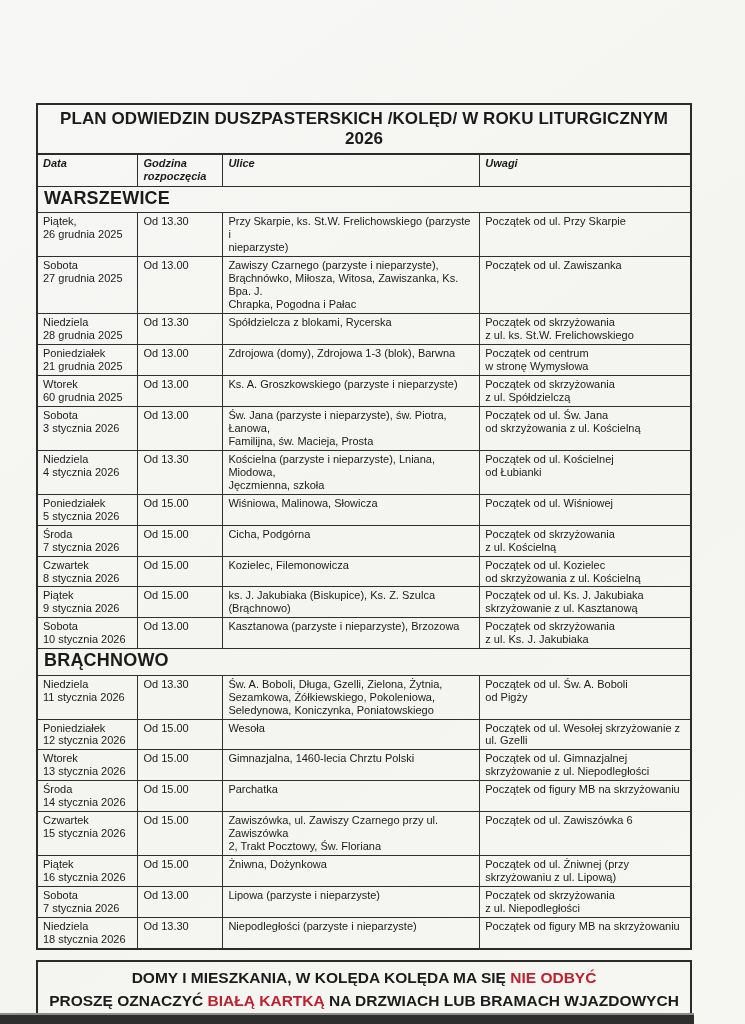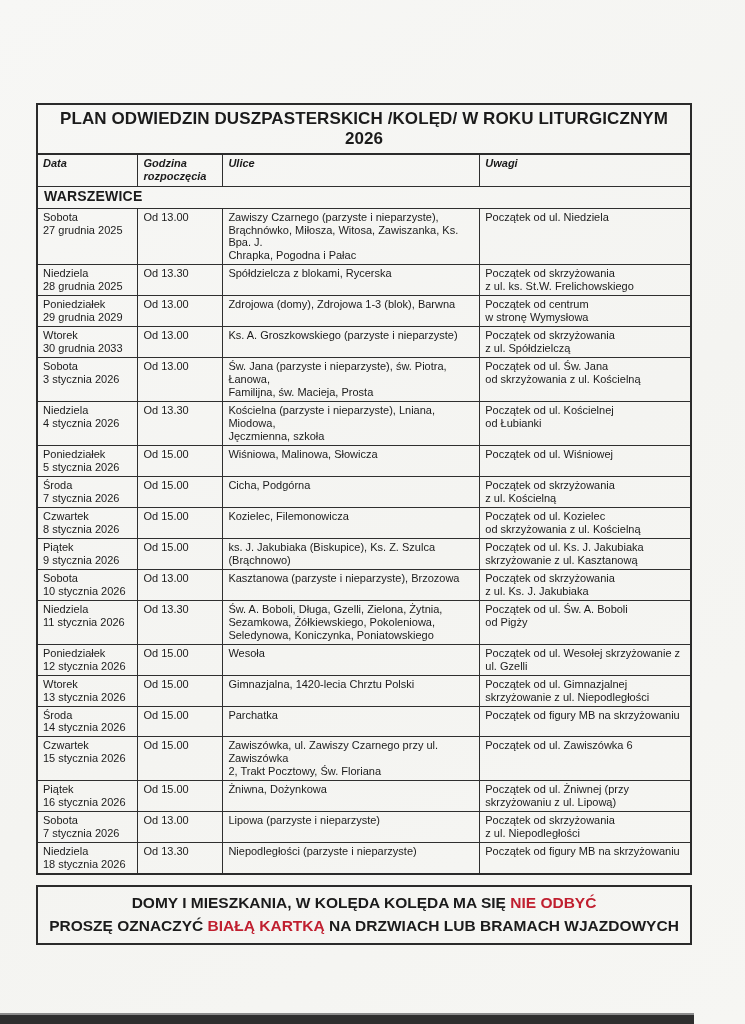--- a/index.html
+++ b/index.html
@@ -30,21 +30,21 @@
   tr.title-row th {
     font-size: 17px; font-weight: bold; text-align: center;
     padding: 4px 2px; letter-spacing: 0.1px;
     border-bottom: 2px solid #2b2b2b;
   }
   tr.cols-row th {
     font-style: italic; font-weight: bold; text-align: left;
     font-size: 11px; padding: 2px 5px 3px;
   }
   tr.section-row td {
-    font-size: 14px; font-weight: bold; padding: 1px 6px 3px;
+    font-size: 18px; font-weight: bold; padding: 1px 6px 3px;
     letter-spacing: 0.2px;
   }
   td.c-date div { white-space: nowrap; }
   td.c-streets, td.c-notes { white-space: pre-line; }
   td.c-time { white-space: nowrap; }
 
   .notice-box {
     margin-top: 10px;
     border: 2px solid #2b2b2b;
     padding: 5px 6px 6px;
@@ -87,53 +87,63 @@
           <th style="white-space:pre-line">Ulice</th>
           <th style="white-space:pre-line">Uwagi</th>
         </tr>
       </thead>
       <tbody id="schedule-body">
           <tr class="section-row">
             <td colspan="4">WARSZEWICE</td>
           </tr>
           <tr>
             <td class="c-date">
+              <div>Piątek,</div>
+              <div>26 grudnia 2025</div>
+            </td>
+            <td class="c-time">Od 13.30</td>
+            <td class="c-streets">Przy Skarpie, ks. St.W. Frelichowskiego (parzyste i
+nieparzyste)</td>
+            <td class="c-notes">Początek od ul. Przy Skarpie</td>
+          </tr>
+          <tr>
+            <td class="c-date">
               <div>Sobota</div>
               <div>27 grudnia 2025</div>
             </td>
             <td class="c-time">Od 13.00</td>
             <td class="c-streets">Zawiszy Czarnego (parzyste i nieparzyste),
 Brąchnówko, Miłosza, Witosa, Zawiszanka, Ks. Bpa. J.
 Chrapka, Pogodna i Pałac</td>
-            <td class="c-notes">Początek od ul. Niedziela</td>
+            <td class="c-notes">Początek od ul. Zawiszanka</td>
           </tr>
           <tr>
             <td class="c-date">
               <div>Niedziela</div>
               <div>28 grudnia 2025</div>
             </td>
             <td class="c-time">Od 13.30</td>
             <td class="c-streets">Spółdzielcza z blokami, Rycerska</td>
             <td class="c-notes">Początek od skrzyżowania
 z ul. ks. St.W. Frelichowskiego</td>
           </tr>
           <tr>
             <td class="c-date">
               <div>Poniedziałek</div>
-              <div>29 grudnia 2029</div>
+              <div>21 grudnia 2025</div>
             </td>
             <td class="c-time">Od 13.00</td>
             <td class="c-streets">Zdrojowa (domy), Zdrojowa 1-3 (blok), Barwna</td>
             <td class="c-notes">Początek od centrum
 w stronę Wymysłowa</td>
           </tr>
           <tr>
             <td class="c-date">
               <div>Wtorek</div>
-              <div>30 grudnia 2033</div>
+              <div>60 grudnia 2025</div>
             </td>
             <td class="c-time">Od 13.00</td>
             <td class="c-streets">Ks. A. Groszkowskiego (parzyste i nieparzyste)</td>
             <td class="c-notes">Początek od skrzyżowania
 z ul. Spółdzielczą</td>
           </tr>
           <tr>
             <td class="c-date">
               <div>Sobota</div>
               <div>3 stycznia 2026</div>
@@ -196,20 +206,23 @@
           </tr>
           <tr>
             <td class="c-date">
               <div>Sobota</div>
               <div>10 stycznia 2026</div>
             </td>
             <td class="c-time">Od 13.00</td>
             <td class="c-streets">Kasztanowa (parzyste i nieparzyste), Brzozowa</td>
             <td class="c-notes">Początek od skrzyżowania
 z ul. Ks. J. Jakubiaka</td>
+          </tr>
+          <tr class="section-row">
+            <td colspan="4">BRĄCHNOWO</td>
           </tr>
           <tr>
             <td class="c-date">
               <div>Niedziela</div>
               <div>11 stycznia 2026</div>
             </td>
             <td class="c-time">Od 13.30</td>
             <td class="c-streets">Św. A. Boboli, Długa, Gzelli, Zielona, Żytnia,
 Sezamkowa, Żółkiewskiego, Pokoleniowa,
 Seledynowa, Koniczynka, Poniatowskiego</td>
@@ -225,21 +238,21 @@
             <td class="c-streets">Wesoła</td>
             <td class="c-notes">Początek od ul. Wesołej skrzyżowanie z
 ul. Gzelli</td>
           </tr>
           <tr>
             <td class="c-date">
               <div>Wtorek</div>
               <div>13 stycznia 2026</div>
             </td>
             <td class="c-time">Od 15.00</td>
-            <td class="c-streets">Gimnazjalna, 1420-lecia Chrztu Polski</td>
+            <td class="c-streets">Gimnazjalna, 1460-lecia Chrztu Polski</td>
             <td class="c-notes">Początek od ul. Gimnazjalnej
 skrzyżowanie z ul. Niepodległości</td>
           </tr>
           <tr>
             <td class="c-date">
               <div>Środa</div>
               <div>14 stycznia 2026</div>
             </td>
             <td class="c-time">Od 15.00</td>
             <td class="c-streets">Parchatka</td>

